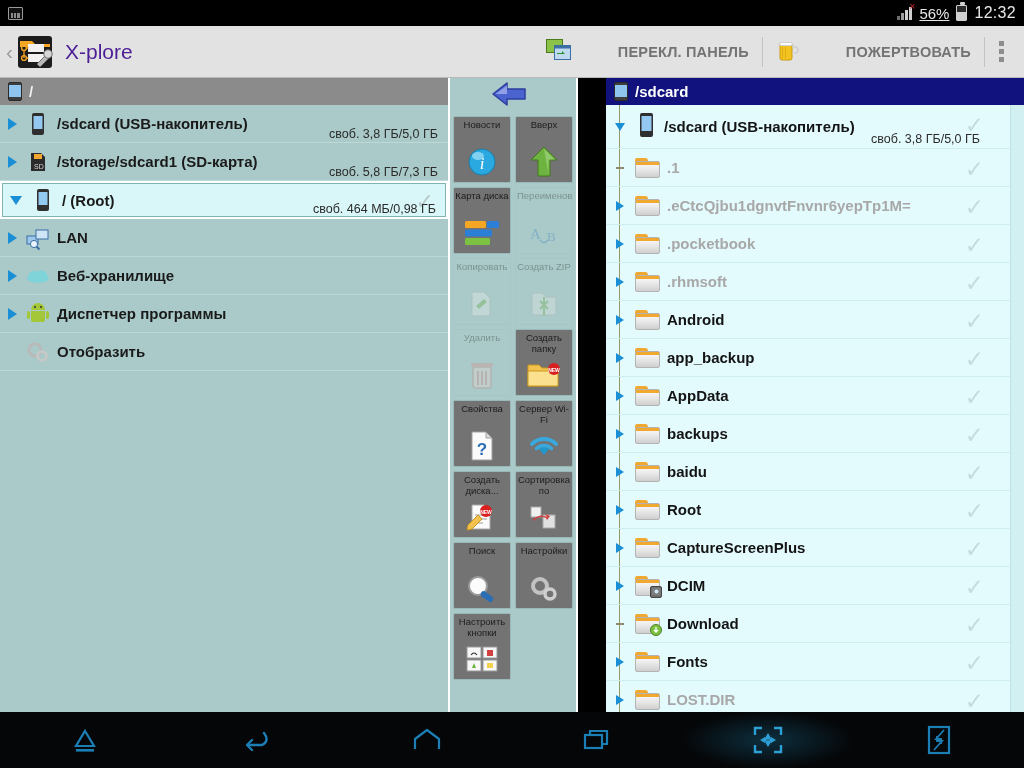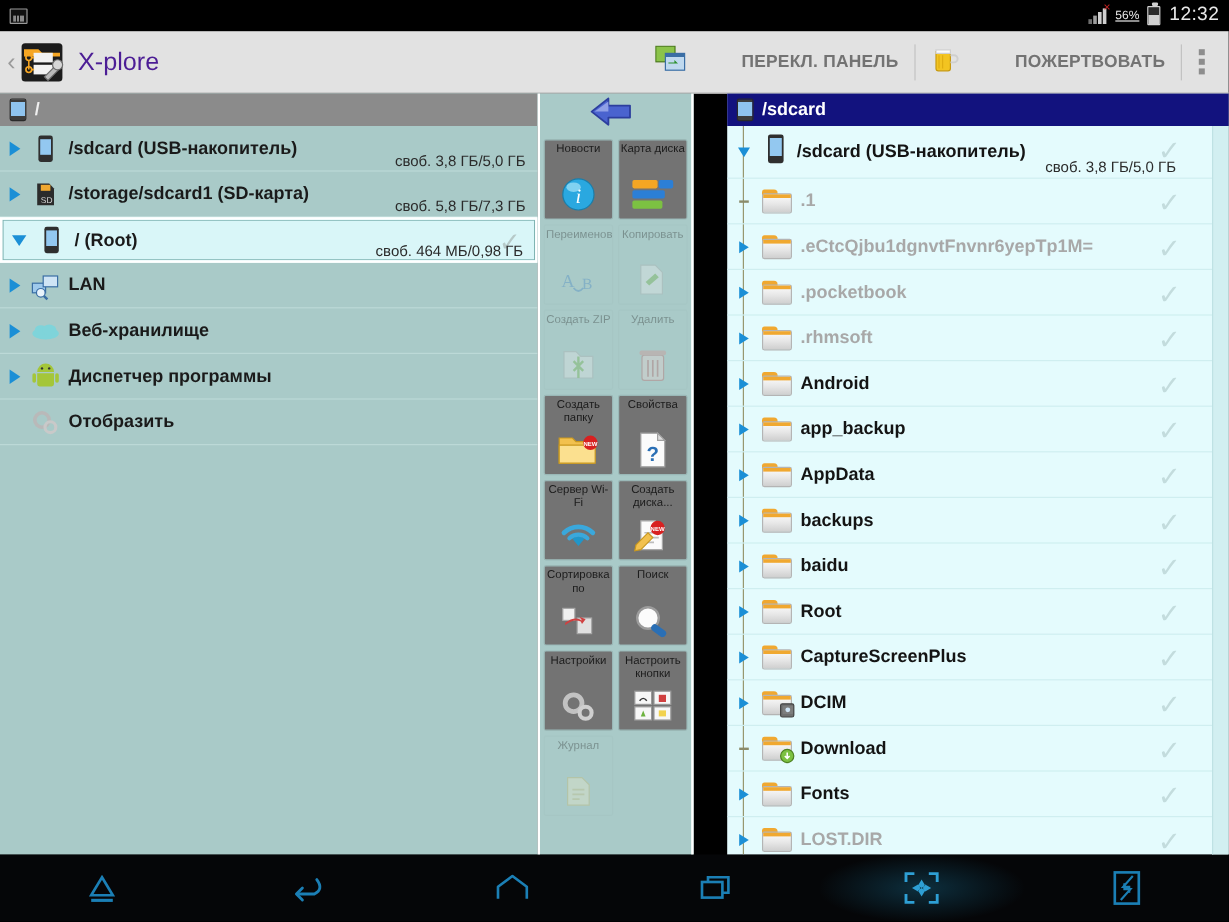--- a/index.html
+++ b/index.html
@@ -36,21 +36,21 @@
   .sig::after{content:"\00d7";position:absolute;top:-5px;right:-3px;color:#cc2222;font-size:10px;line-height:1}
   .batt {
     width: 11px; height: 16px; border: 1.6px solid #d0d0d0; border-radius: 1px;
     position: relative; background: linear-gradient(to top,#d0d0d0 0 56%,#2a2a2a 56% 100%);
   }
   .batt::before {
     content:""; position:absolute; top:-4px; left:2.5px;
     width:5px; height:2.5px; background:#d0d0d0; border-radius:1px;
   }
   .sb-time { font-size: 16px; letter-spacing: .3px; }
-  .sb-pct { font-size: 10px; text-decoration: underline; }
+  .sb-pct { font-size: 15px; text-decoration: underline; }
 
   
   .actionbar {
     height: 52px; background: #e2e2e2;
     border-bottom: 1px solid #b9b9b9;
     display: flex; align-items: center; padding: 0 6px 0 2px;
   }
   .up-caret { color: #9b9b9b; font-size: 21px; padding: 0 2px 0 4px; }
   .app-icon {
     width: 40px; height: 40px; position: relative; flex: none; margin-right: 10px;
@@ -385,20 +385,29 @@
           <span class="tbtn-lbl">Новости</span>
           <span class="tbtn-ico">
             <svg width="34" height="34" viewBox="0 0 34 34">
                 <circle cx="17" cy="17" r="13" fill="#2aa8e0" stroke="#1c7da8"></circle>
                 <ellipse cx="13" cy="11" rx="6" ry="4" fill="#9fe0f7" opacity=".75"></ellipse>
                 <text x="17" y="24" font-size="17" fill="#fff" text-anchor="middle" font-style="italic" font-family="serif">i</text>
               </svg>
           </span>
         </div>
 
+        <div class="tbtn">
+          <span class="tbtn-lbl">Вверх</span>
+          <span class="tbtn-ico">
+            <svg width="30" height="34" viewBox="0 0 30 34">
+                <path d="M15 2 L28 15 L21 15 L21 31 L9 31 L9 15 L2 15 Z" fill="#6db33f" stroke="#45761f"></path>
+                <path d="M15 4 L25.5 14.5 L19.5 14.5 L19.5 29" fill="#a8d98a" opacity=".6"></path>
+              </svg>
+          </span>
+        </div>
 
         <div class="tbtn">
           <span class="tbtn-lbl">Карта диска</span>
           <span class="tbtn-ico">
             <svg width="36" height="28" viewBox="0 0 36 28">
               <rect x="1" y="2" width="21" height="7" rx="1.5" fill="#f5a623"></rect>
               <rect x="23" y="2" width="12" height="7" rx="1.5" fill="#2c7fd6"></rect>
               <rect x="1" y="10.5" width="27" height="7" rx="1.5" fill="#2c7fd6"></rect>
               <rect x="1" y="19" width="25" height="7" rx="1.5" fill="#7cc142"></rect>
             </svg>
@@ -534,29 +543,20 @@
               <rect x="3" y="14" width="14" height="11" fill="#f7f7f7" stroke="#9a9a9a"></rect>
               <rect x="19" y="14" width="14" height="11" fill="#f7f7f7" stroke="#9a9a9a"></rect>
               <path d="M7 9 q3 -4 6 0" stroke="#333" fill="none" stroke-width="1.2"></path>
               <rect x="23" y="4" width="6" height="6" fill="#d04040"></rect>
               <path d="M10 17l2 5h-4z" fill="#6db33f"></path>
               <rect x="23" y="17" width="6" height="5" fill="#f2d24e"></rect>
             </svg>
           </span>
         </div>
 
-        <div class="tbtn off">
-          <span class="tbtn-lbl">Журнал</span>
-          <span class="tbtn-ico">
-            <svg width="30" height="28" viewBox="0 0 30 28">
-                <path d="M6 3h12l6 6v17H6z" fill="#f7efc8" stroke="#c9b96a"></path>
-                <path d="M10 13h10M10 17h10M10 21h6" stroke="#d4c47a" stroke-width="1.4"></path>
-              </svg>
-          </span>
-        </div>
 
       </div>
     </div>
 
     <div class="pane-right">
       <div class="pane-head active">
         <span class="phone-ico"></span>
         <span>/sdcard</span>
       </div>
       <div style="flex:1;display:flex;min-height:0;">

